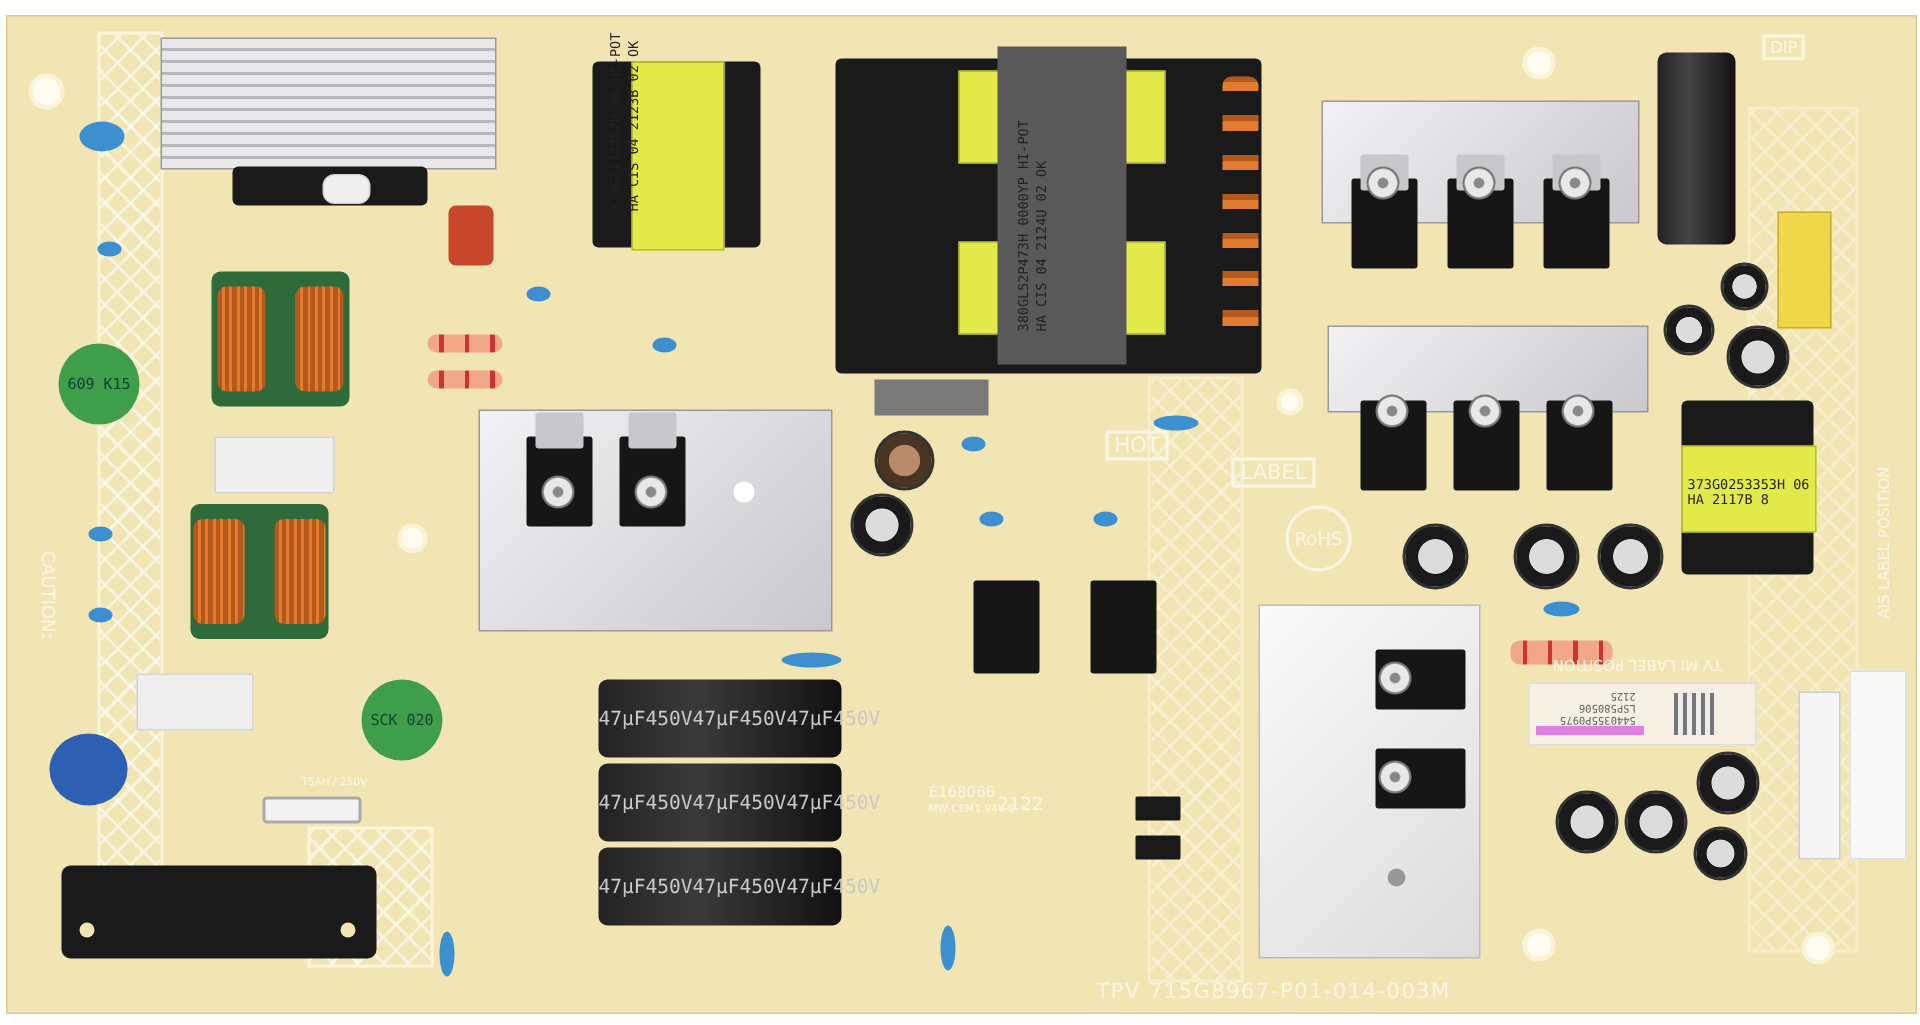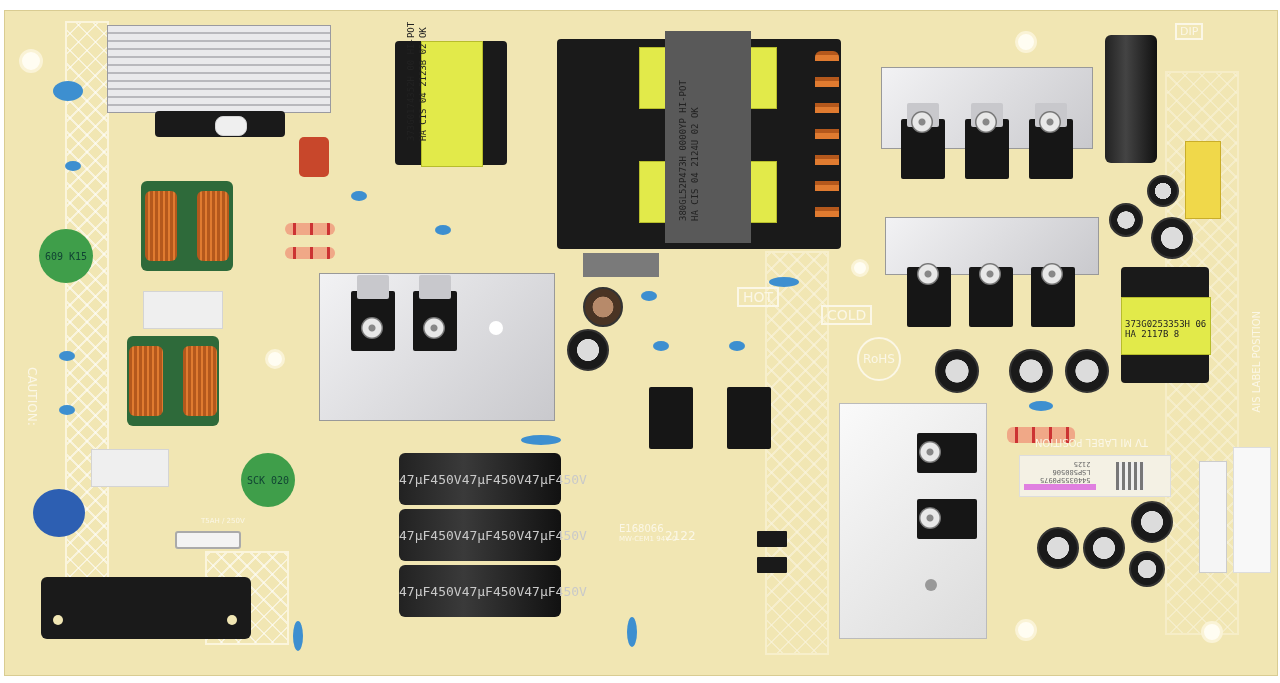--- a/index.html
+++ b/index.html
@@ -212,23 +212,24 @@
   <div class="blue" style="left:636px;top:280px;"></div>
   <div class="blue" style="left:648px;top:330px;"></div>
   <div class="blue" style="left:724px;top:330px;"></div>
   <div class="blue" style="left:764px;top:266px;width:30px;"></div>
   <div class="blue" style="left:516px;top:424px;width:40px;"></div>
   <div class="blue" style="left:1024px;top:390px;width:24px;"></div>
   <div class="blue" style="left:288px;top:610px;width:10px;height:30px;"></div>
   <div class="blue" style="left:622px;top:606px;width:10px;height:30px;"></div>
 
   <div class="silk" style="left:732px;top:276px;font-size:14px;border:2px solid #fbf7e6;padding:0 4px;">HOT</div>
-  <div class="silk" style="left:816px;top:294px;font-size:14px;border:2px solid #fbf7e6;padding:0 4px;">COLD</div>
+  <div class="silk" style="left:816px;top:294px;font-size:14px;border:2px solid #fbf7e6;padding:0 4px;">LABEL</div>
   <div class="silk" style="left:852px;top:326px;width:40px;height:40px;border:2px solid #fbf7e6;border-radius:50%;font-size:12px;display:flex;align-items:center;justify-content:center;">RoHS</div>
   <div class="silk" style="left:1170px;top:12px;font-size:11px;border:2px solid #fbf7e6;padding:0 3px;">DIP</div>
   <div class="silk" style="left:20px;top:356px;font-size:12px;writing-mode:vertical-rl;">CAUTION:</div>
   <div class="silk" style="left:1030px;top:426px;font-size:10px;transform:rotate(180deg);">TV MI LABEL POSITION</div>
   <div class="silk" style="left:1246px;top:300px;font-size:10px;writing-mode:vertical-rl;transform:rotate(180deg);">AIS LABEL POSITION</div>
   <div class="silk" style="left:614px;top:512px;font-size:10px;">E168066</div>
   <div class="silk" style="left:614px;top:524px;font-size:7px;">MW-CEM1 94V-0</div>
   <div class="silk" style="left:660px;top:518px;font-size:12px;">2122</div>
+  <div class="silk" style="left:726px;top:642px;font-size:14px;letter-spacing:1px;">TPV   715G8967-P01-014-003M</div>
 
 </div>
 
 </body></html>

